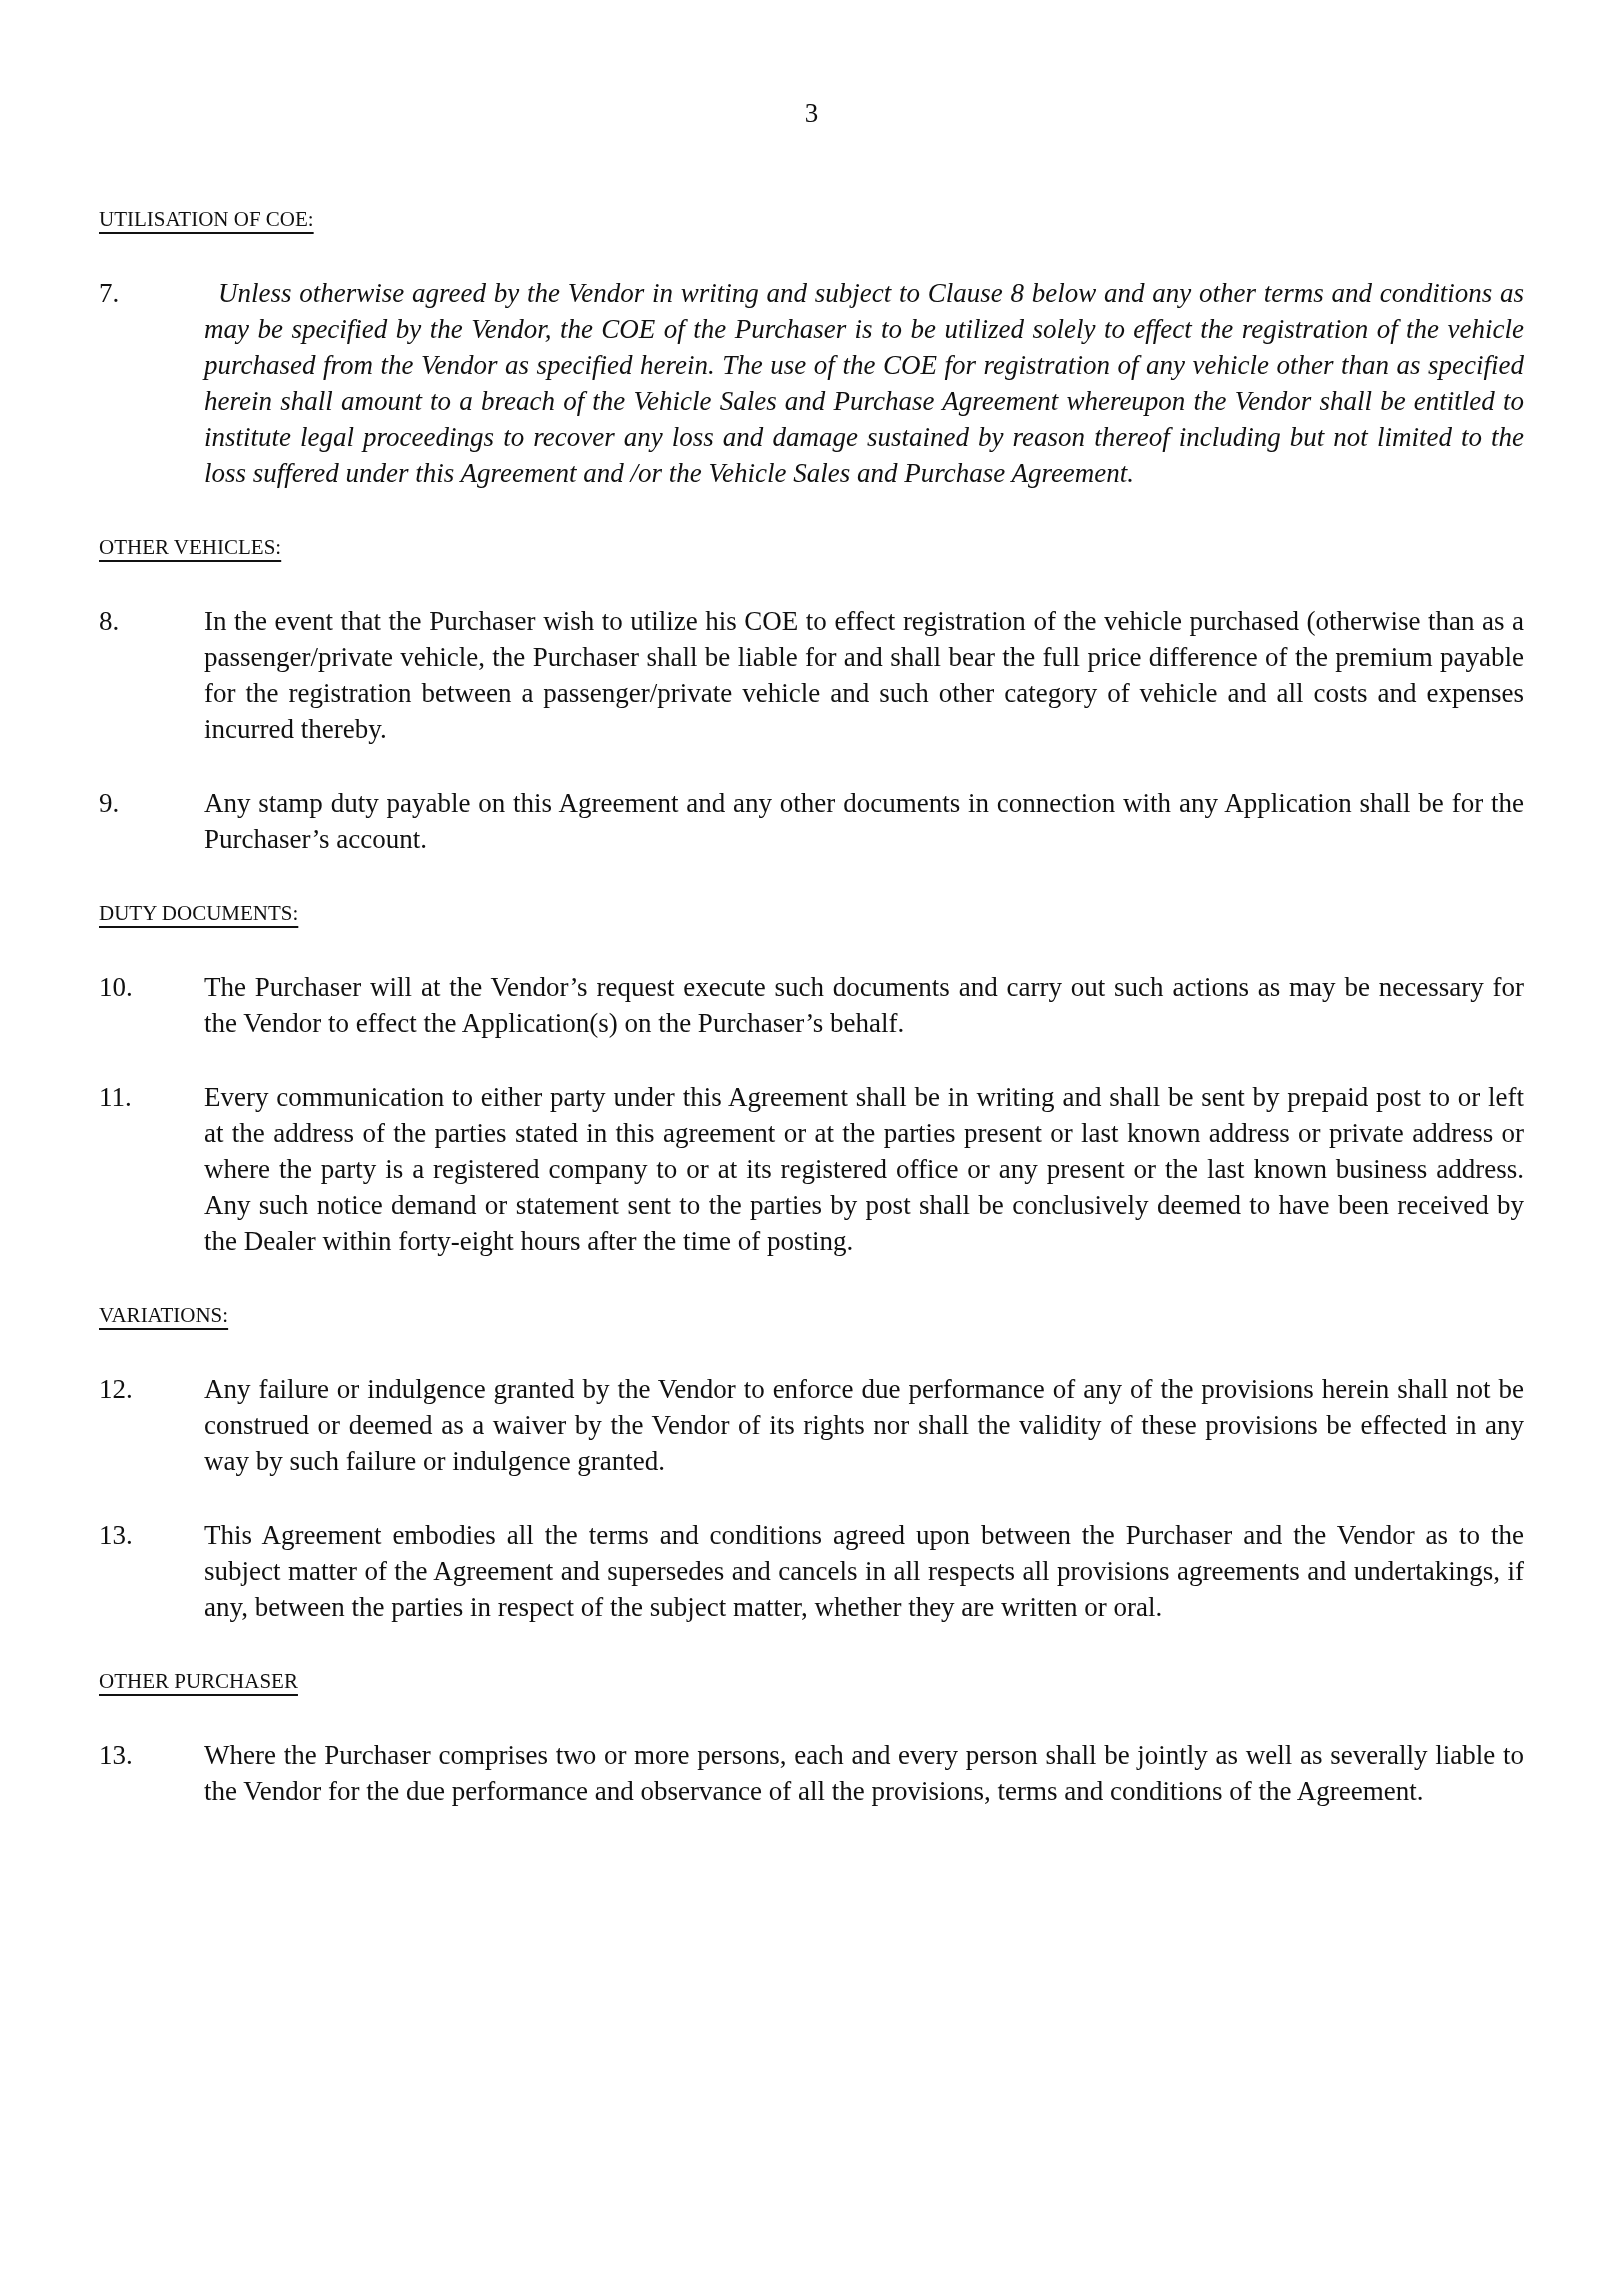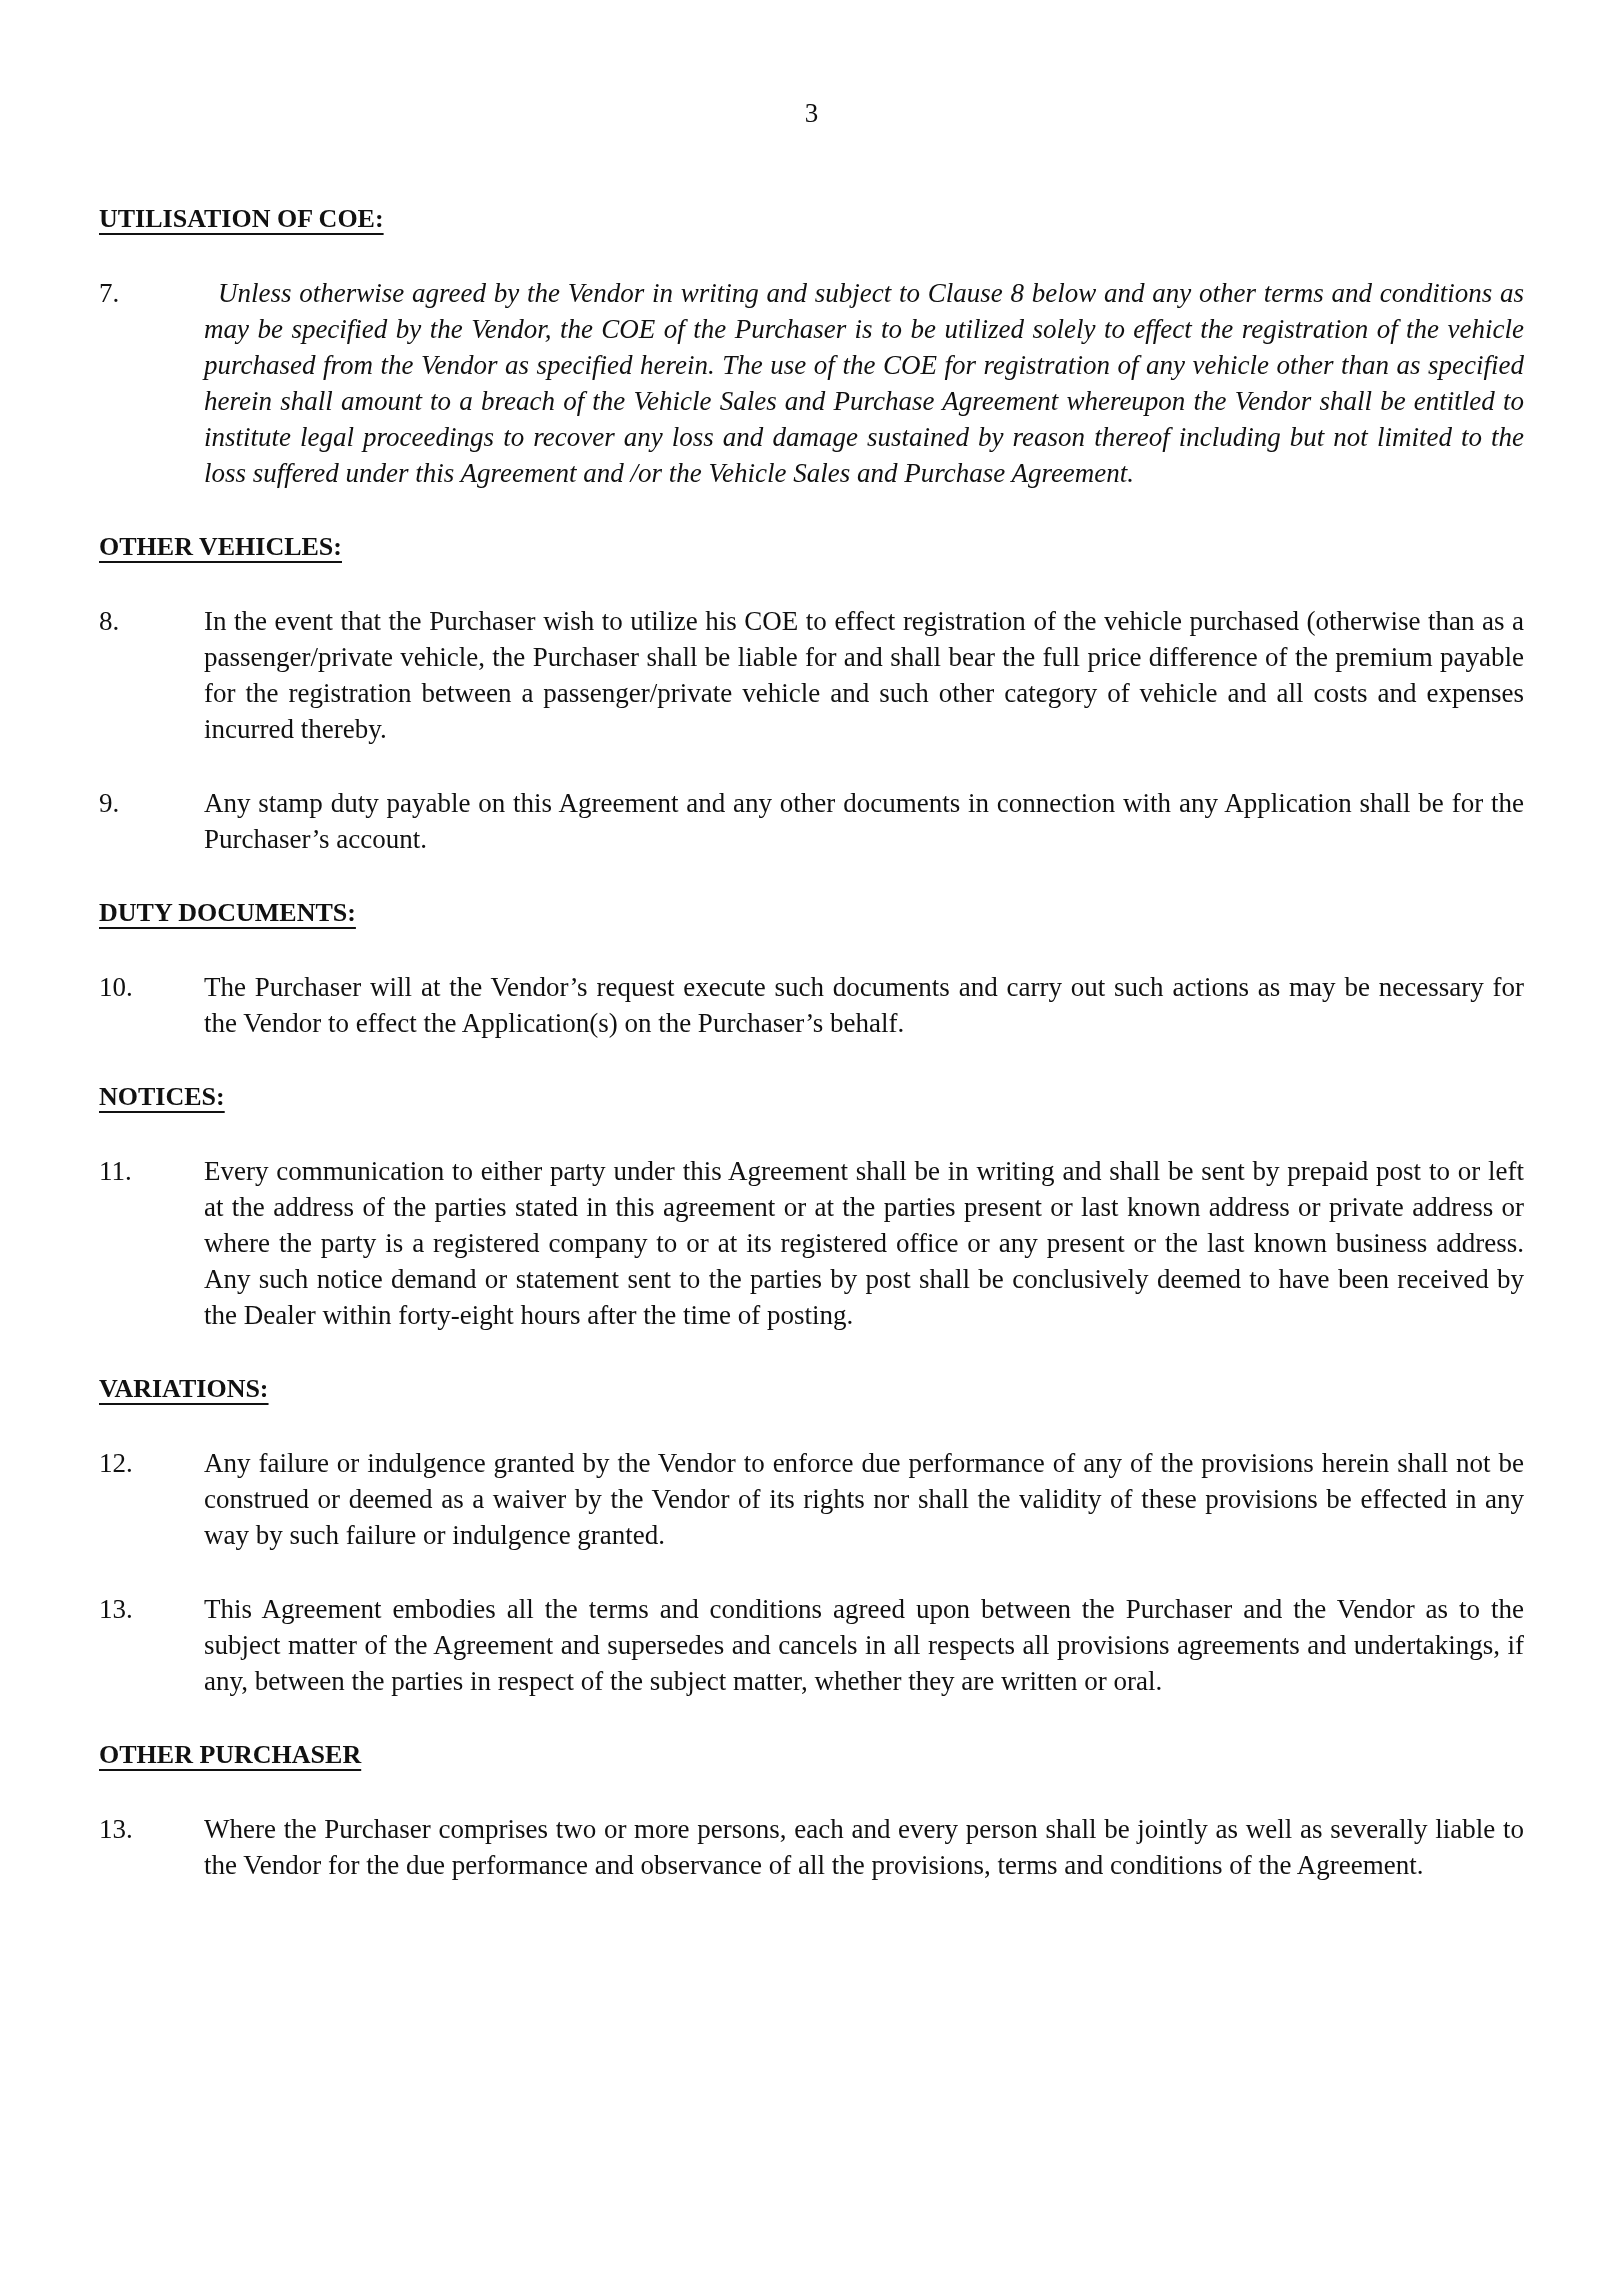--- a/index.html
+++ b/index.html
@@ -18,22 +18,22 @@
     font-size: 27px;
     line-height: 36px;
     color: #111111;
   }
   .page-number {
     text-align: center;
     margin: 0 0 70px 0;
   }
   .section-heading {
     margin: 38px 0 0 0;
-    font-weight: bold;
-    font-size: 26px;
+    font-weight: normal;
+    font-size: 21px;
   }
   .section-heading .heading-text {
     text-decoration: underline;
     text-decoration-thickness: 1.9px;
     text-underline-offset: 5.7px;
   }
   .clause {
     position: relative;
     margin: 38px 0 0 105px;
     text-align: justify;
@@ -84,23 +84,20 @@
   </div>
 
   <div class="section-heading">
     <span class="heading-text">DUTY DOCUMENTS:</span>
   </div>
   <div class="clause">
     <span class="num">10.</span>
     <span class="text-wrap">The Purchaser will at the Vendor’s request execute such documents and carry out such actions as may be necessary for the Vendor to effect the Application(s) on the Purchaser’s behalf.</span>
   </div>
 
-  <div class="section-heading">
-    <span class="heading-text">NOTICES:</span>
-  </div>
   <div class="clause">
     <span class="num">11.</span>
     <span class="text-wrap"><strong class="lead">Every communication</strong><span> to either party under this Agreement shall be in writing and shall be sent by prepaid post to or left at the address of the parties stated in this agreement or at the parties present or last known address or private address or where the party is a registered company to or at its registered office or any present or the last known business address. Any such notice demand or statement sent to the parties by post shall be conclusively deemed to have been received by the Dealer within forty-eight hours after the time of posting.</span></span>
   </div>
 
   <div class="section-heading">
     <span class="heading-text">VARIATIONS:</span>
   </div>
   <div class="clause">
     <span class="num">12.</span>

